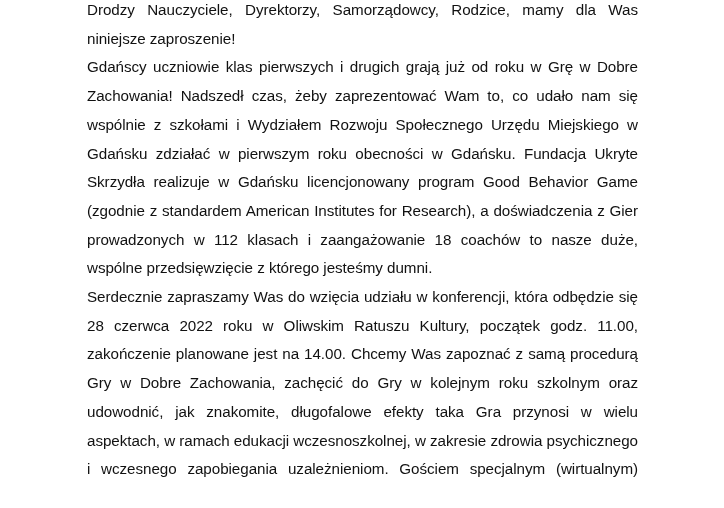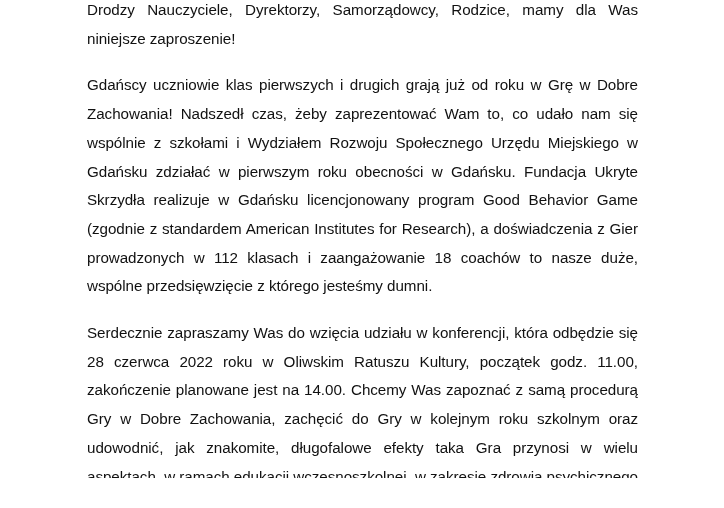--- a/index.html
+++ b/index.html
@@ -34,21 +34,20 @@
     font-size: 15.2px;
     line-height: 28.7px;
     text-align: justify;
     text-justify: inter-word;
     color: #111111;
     letter-spacing: -0.05px;
     word-spacing: 0px;
     -webkit-font-smoothing: antialiased;
   }
   .para + .para {
-    margin-top: 18px;
   }
 </style>
 </head>
 <body>
 
 <div id="page">
   <div id="doc-body">
 
     <p class="para">Drodzy Nauczyciele, Dyrektorzy, Samorządowcy, Rodzice, mamy dla Was niniejsze zaproszenie!</p>
 

